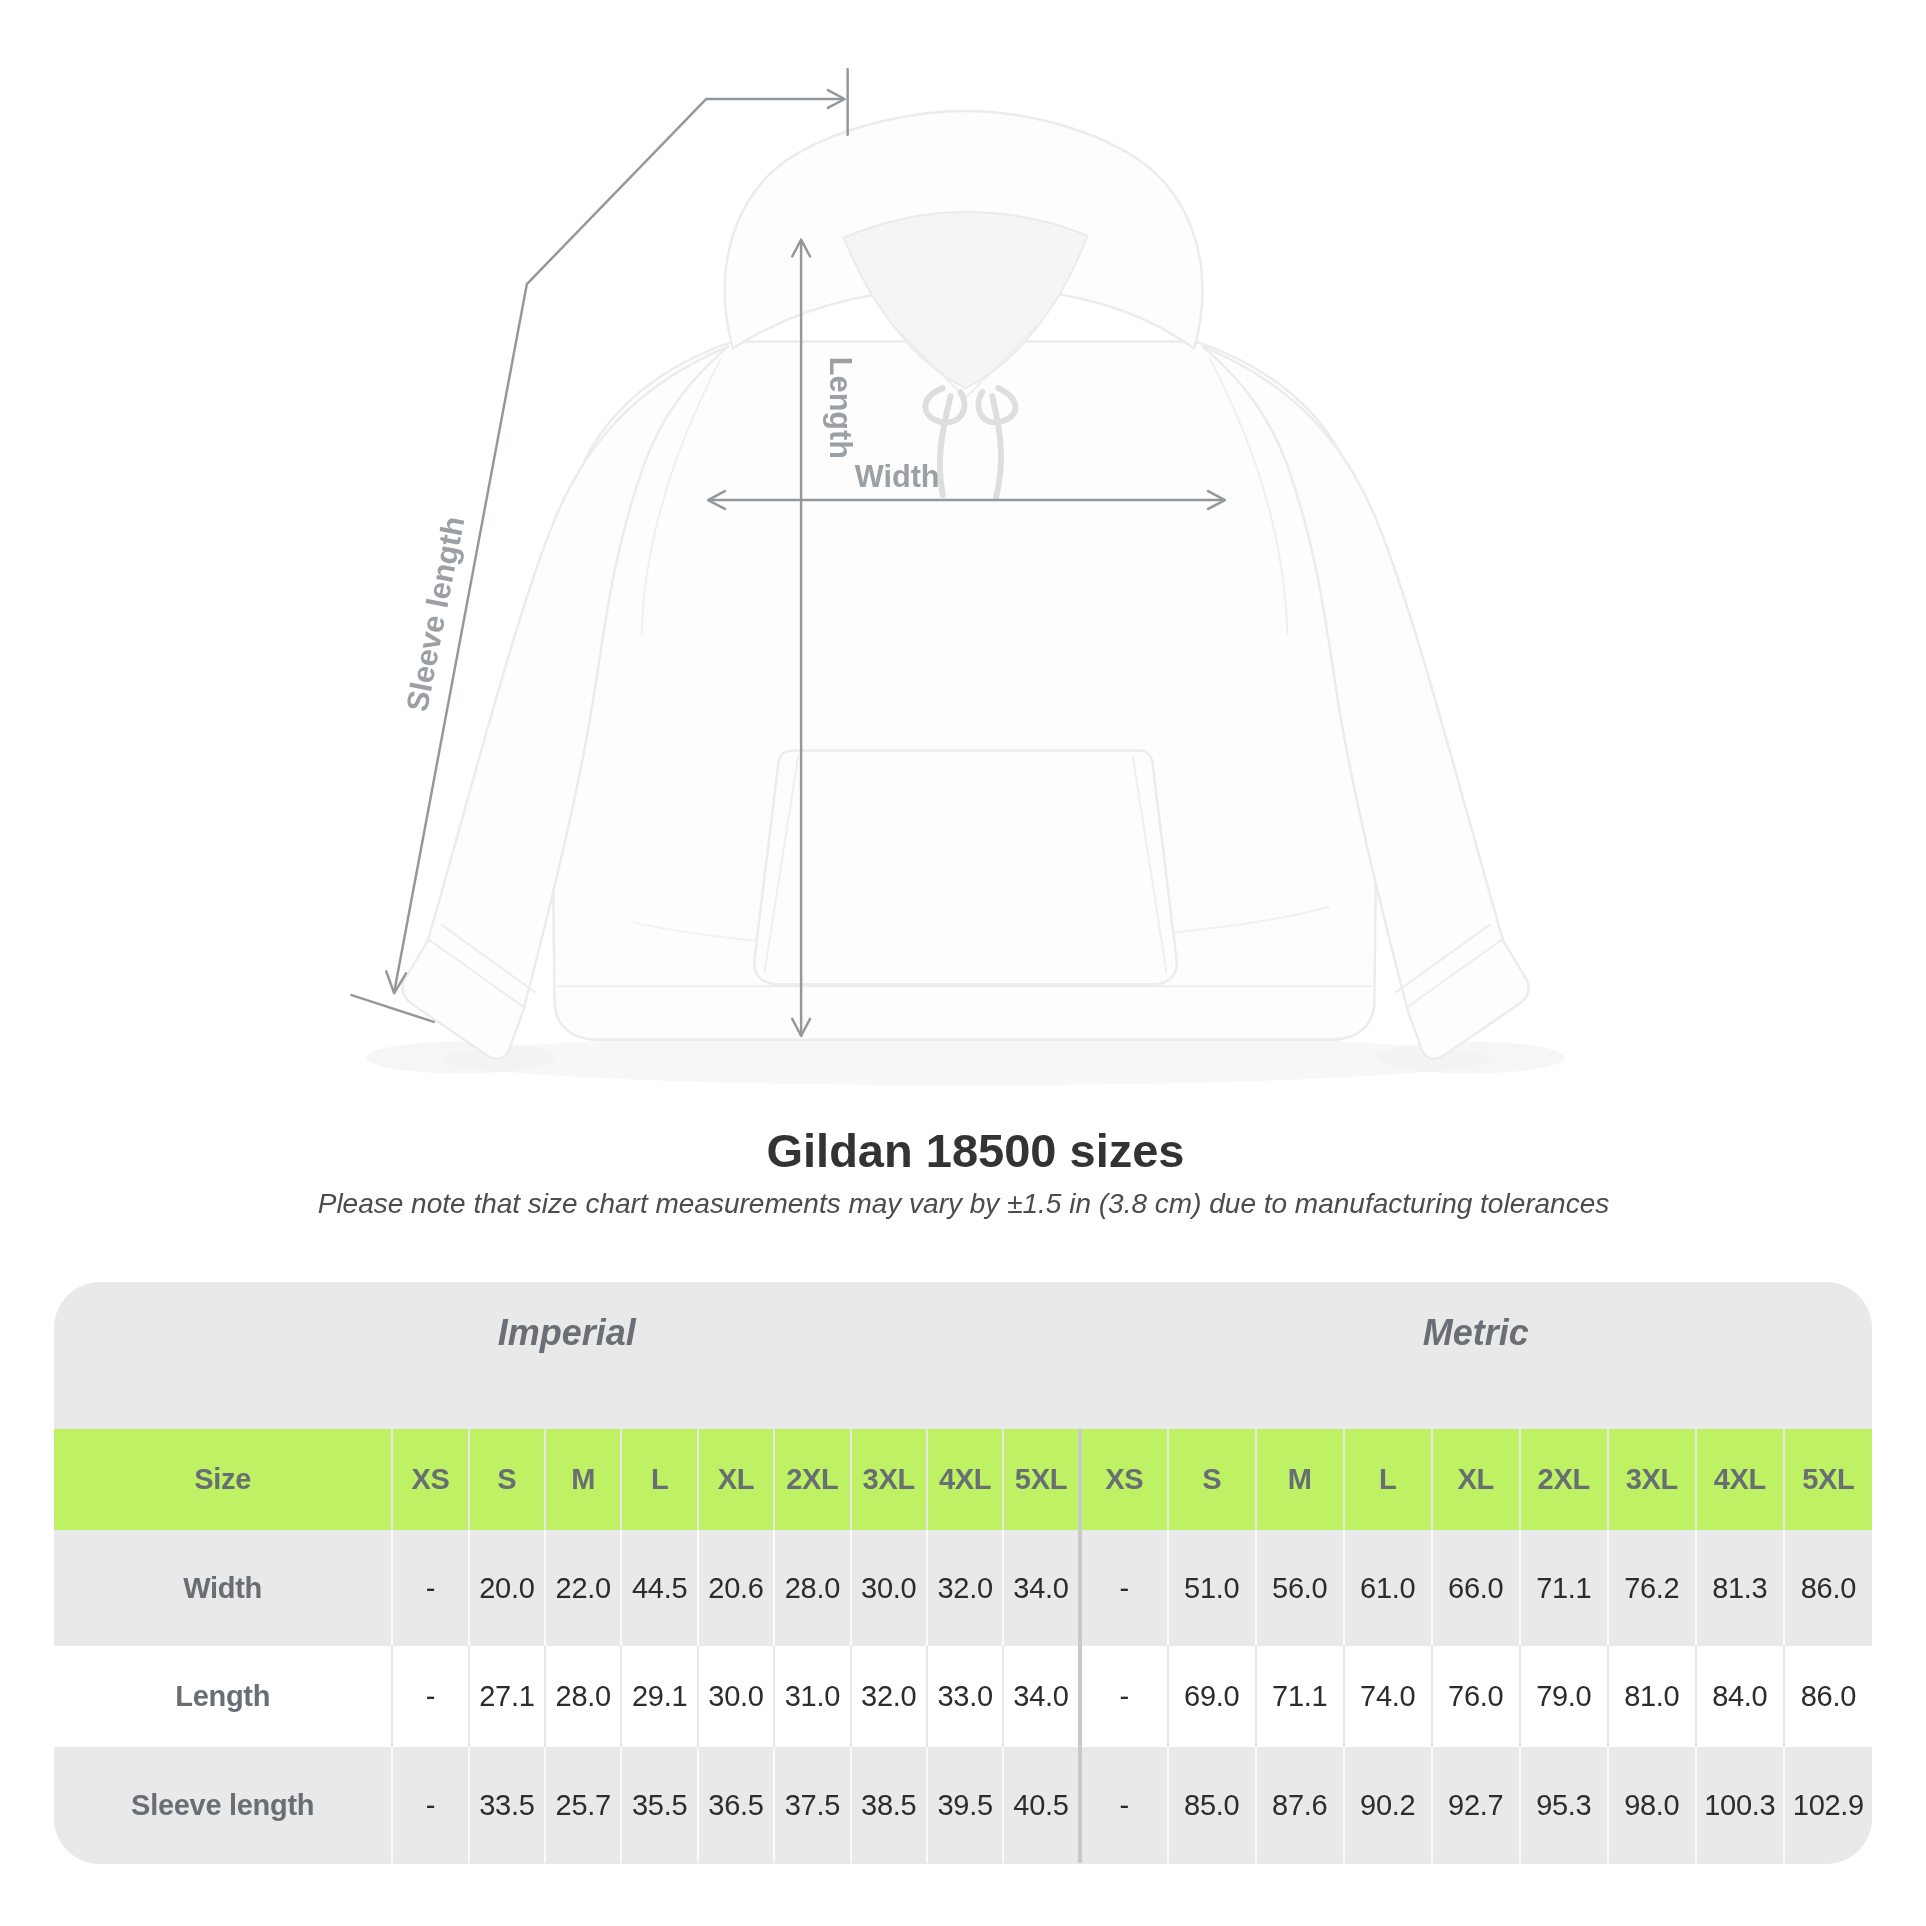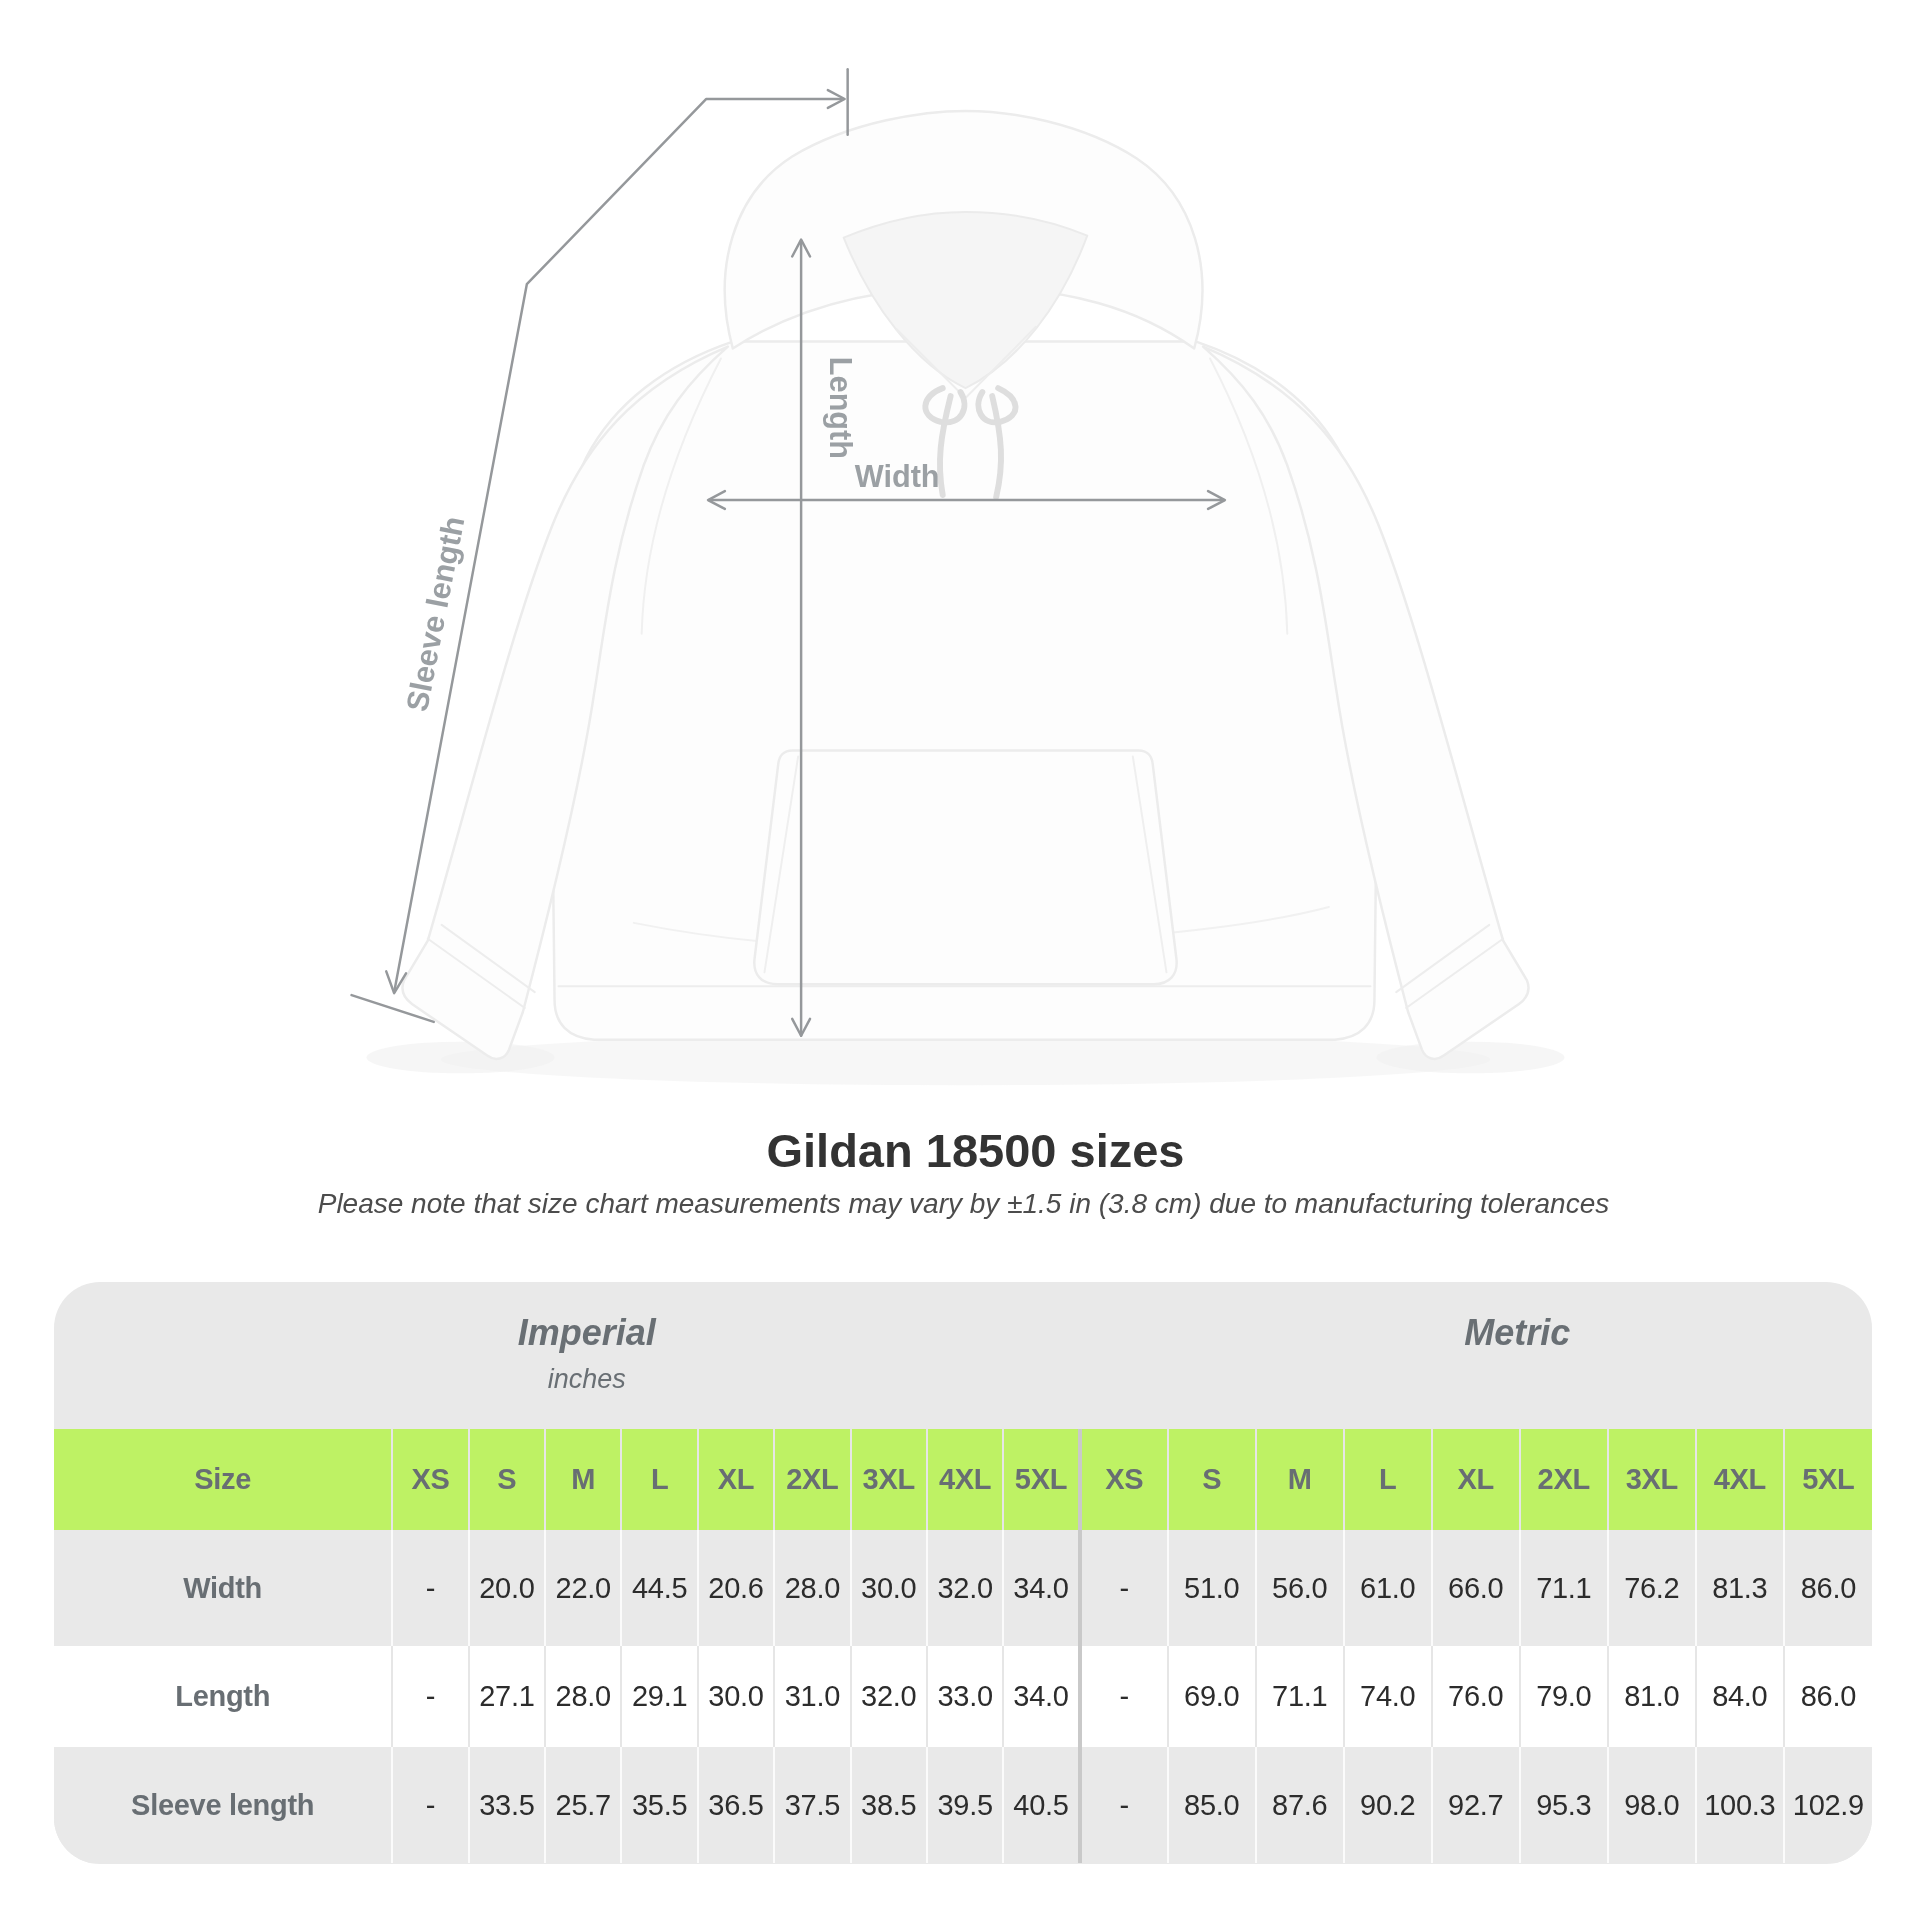--- a/index.html
+++ b/index.html
@@ -21,21 +21,21 @@
   }
   .subtitle{
     position:absolute;left:0;top:1188px;width:100%;
     text-align:center;font-size:28px;font-style:italic;color:#4c4c4c;
   }
   
   .chart-box{
     position:absolute;left:54px;top:1282px;width:1818px;height:582px;
     background:#e9e9e9;border-radius:46px;overflow:hidden;
   }
-  .units-row{position:absolute;left:8px;top:0;width:100%;height:147px;padding-left:43px;}
+  .units-row{position:absolute;left:0;top:0;width:100%;height:147px;}
   .unit-group{position:absolute;top:30px;text-align:center;}
   .unit-group.imperial{left:0;width:56.4%;}
   .unit-group.metric{left:56.4%;width:43.6%;}
   .unit-label{font-size:36px;font-weight:bold;font-style:italic;color:#696f74;}
   .unit-sub{font-size:27px;font-style:italic;color:#696f74;margin-top:10px;}
   table.size-table{
     position:absolute;left:0;top:147px;width:100%;
     border-collapse:collapse;table-layout:fixed;
   }
   .size-table th,.size-table td{
@@ -134,21 +134,20 @@
     </g>
   </svg>
 
   <div class="title">Gildan 18500 sizes</div>
   <div class="subtitle">Please note that size chart measurements may vary by ±1.5 in (3.8 cm) due to manufacturing tolerances</div>
 
   <div class="chart-box">
     <div class="units-row">
       <div class="unit-group imperial">
         <div class="unit-label">Imperial</div>
-        <div class="unit-sub">inches</div>
       </div>
       <div class="unit-group metric">
         <div class="unit-label">Metric</div>
       </div>
     </div>
     <table class="size-table">
       <colgroup id="table-cols">
           <col style="width: 18.6%;">
           <col style="width: 4.2%;">
           <col style="width: 4.2%;">

